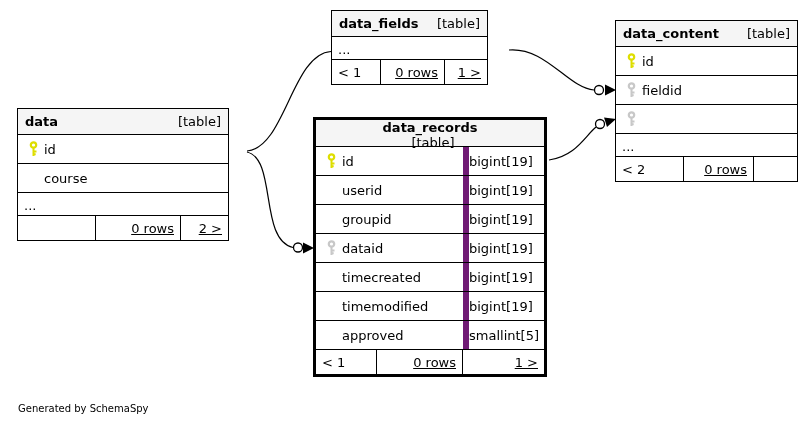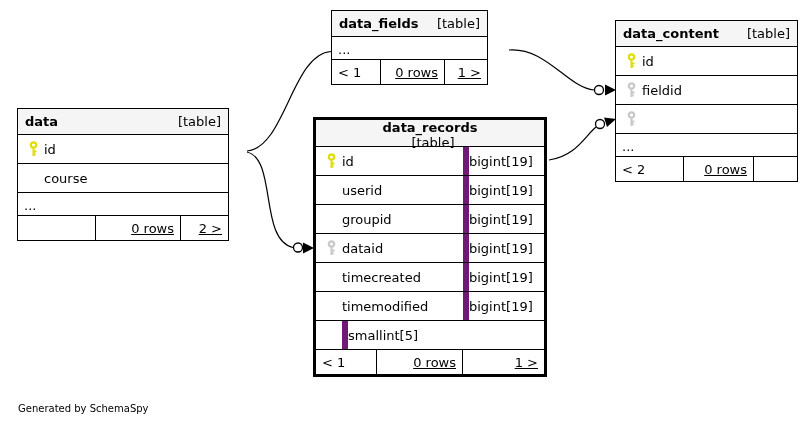--- a/index.html
+++ b/index.html
@@ -172,20 +172,21 @@
           <span class="col-name">timecreated</span>
           <span class="col-type">bigint[19]</span>
         </div>
         <div class="t-row">
           <span class="key-slot"></span>
           <span class="col-name">timemodified</span>
           <span class="col-type">bigint[19]</span>
         </div>
         <div class="t-row">
           <span class="key-slot"></span>
+          <span class="col-name">approved</span>
           <span class="col-type">smallint[5]</span>
         </div>
       </div>
     <div class="t-footer">
       <span class="f-cell fc-0">&lt; 1</span>
       <span class="f-cell fc-1">0 rows</span>
       <span class="f-cell fc-2">1 &gt;</span>
     </div>
   </div>
 

